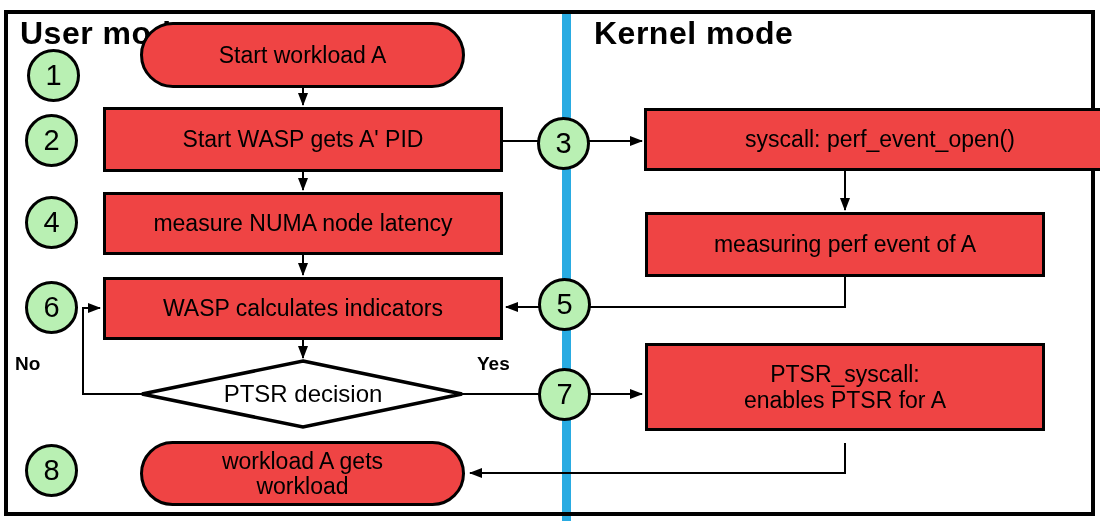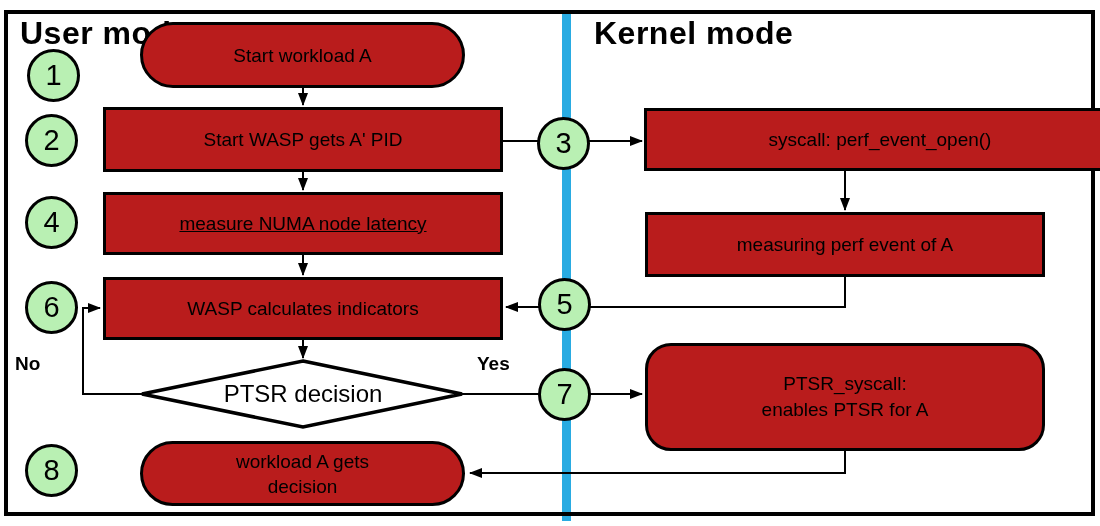--- a/index.html
+++ b/index.html
@@ -15,23 +15,23 @@
     position:absolute;left:562px;top:10px;width:9px;height:511px;z-index:1;
   }
   .conn{position:absolute;left:0;top:0;z-index:3;}
   .mode-label{
     position:absolute;font-size:32px;font-weight:600;letter-spacing:0.5px;z-index:4;white-space:nowrap;padding-left:12px;
   }
   .edge-label{
     position:absolute;font-size:19px;font-weight:700;z-index:4;white-space:nowrap;
   }
   .node{
-    position:absolute;background:#b91c1c;border:3px solid #000;box-sizing:border-box;
+    position:absolute;background:#ef4444;border:3px solid #000;box-sizing:border-box;
     display:flex;align-items:center;justify-content:center;text-align:center;
-    font-size:19px;line-height:25px;z-index:4;
+    font-size:23px;line-height:25px;z-index:4;
   }
   .stadium{border-radius:33px;border-width:3.5px;}
   .diamond-text{
     position:absolute;display:flex;align-items:center;justify-content:center;
     text-align:center;font-size:24px;z-index:4;background:transparent;
   }
   .badge{
     position:absolute;width:53px;height:53px;border-radius:50%;
     border:3px solid #000;box-sizing:border-box;
     display:flex;align-items:center;justify-content:center;
@@ -69,46 +69,46 @@
   <div class="mode-label" style="left:582px;top:15px;">Kernel mode</div>
 
   <div class="node stadium" style="left:140px;top:22px;width:325px;height:66px;">
     <span>Start workload A</span>
   </div>
 
   <div class="node" style="left:103px;top:107px;width:400px;height:65px;">
     <span>Start WASP gets A' PID</span>
   </div>
 
-  <div class="node" style="left:103px;top:192px;width:400px;height:63px;text-decoration:underline;">
+  <div class="node" style="left:103px;top:192px;width:400px;height:63px;">
     <span>measure NUMA node latency</span>
   </div>
 
   <div class="node" style="left:103px;top:277px;width:400px;height:63px;">
     <span>WASP calculates indicators</span>
   </div>
 
   <div class="diamond-text" style="left:183px;top:380px;width:240px;height:28px;">
     <span>PTSR decision</span>
   </div>
 
   <div class="node stadium" style="left:140px;top:441px;width:325px;height:65px;flex-direction:column;">
     <span>workload A gets</span>
-    <span>decision</span>
+    <span>workload</span>
   </div>
 
   <div class="node" style="left:644px;top:108px;width:472px;height:63px;align-items:center;">
     <span>syscall: perf_event_open()</span>
   </div>
 
   <div class="node" style="left:645px;top:212px;width:400px;height:65px;text-align:right;">
     <span>measuring perf event of A</span>
   </div>
 
-  <div class="node" style="left:645px;top:343px;width:400px;height:108px;flex-direction:column;line-height:26px;border-radius:26px;">
+  <div class="node" style="left:645px;top:343px;width:400px;height:88px;flex-direction:column;line-height:26px;">
     <span>PTSR_syscall:</span>
     <span>enables PTSR for A</span>
   </div>
 
   <div class="edge-label" style="left:15px;top:353px;">No</div>
   <div class="edge-label" style="left:477px;top:353px;">Yes</div>
 
   <div class="badge" style="left: 27px; top: 49px; background: rgb(185, 240, 179);">
       <span>1</span>
     </div>

